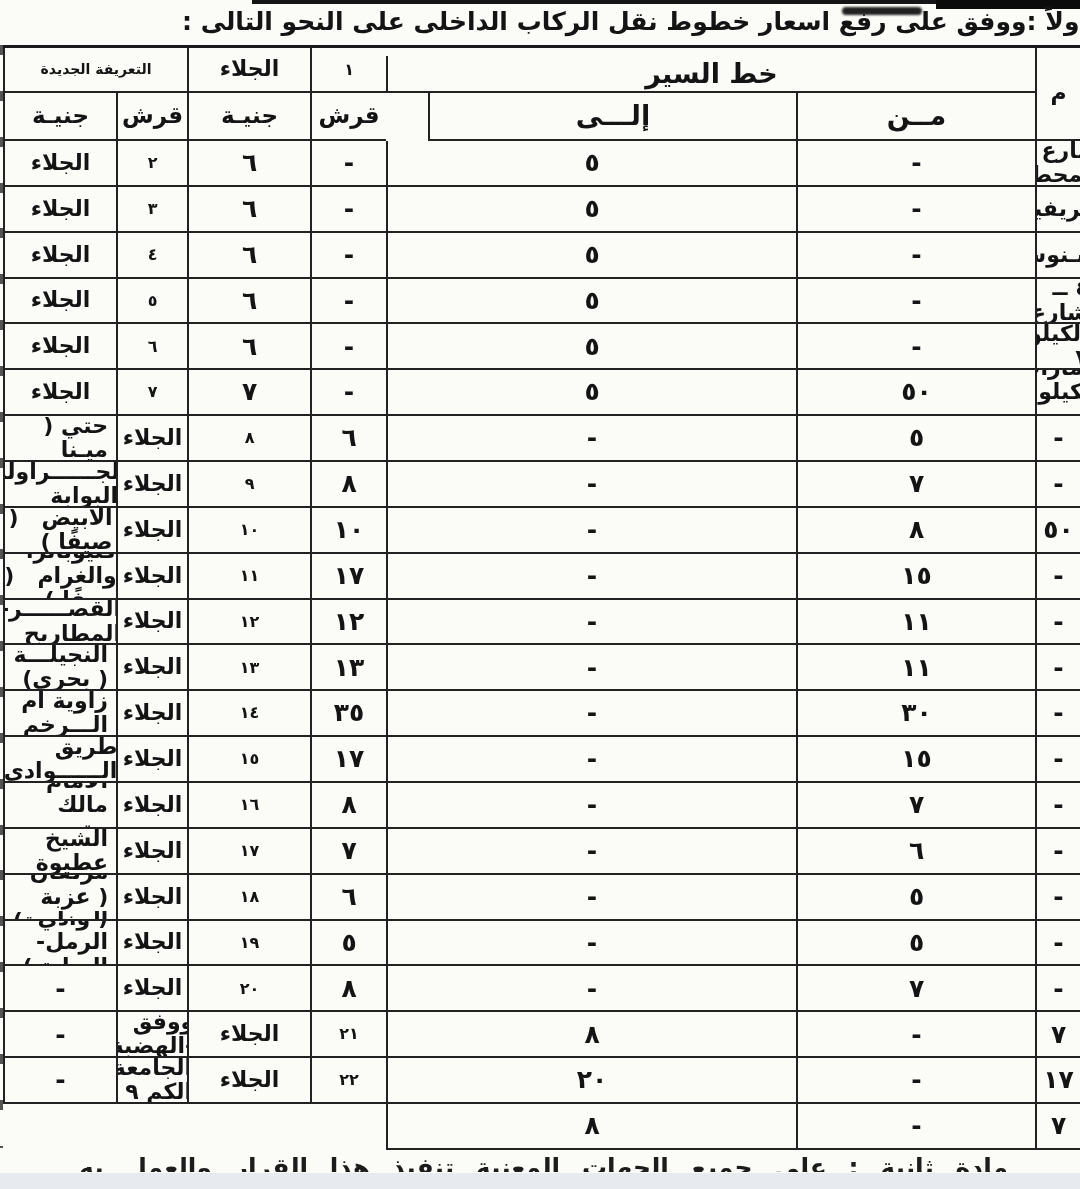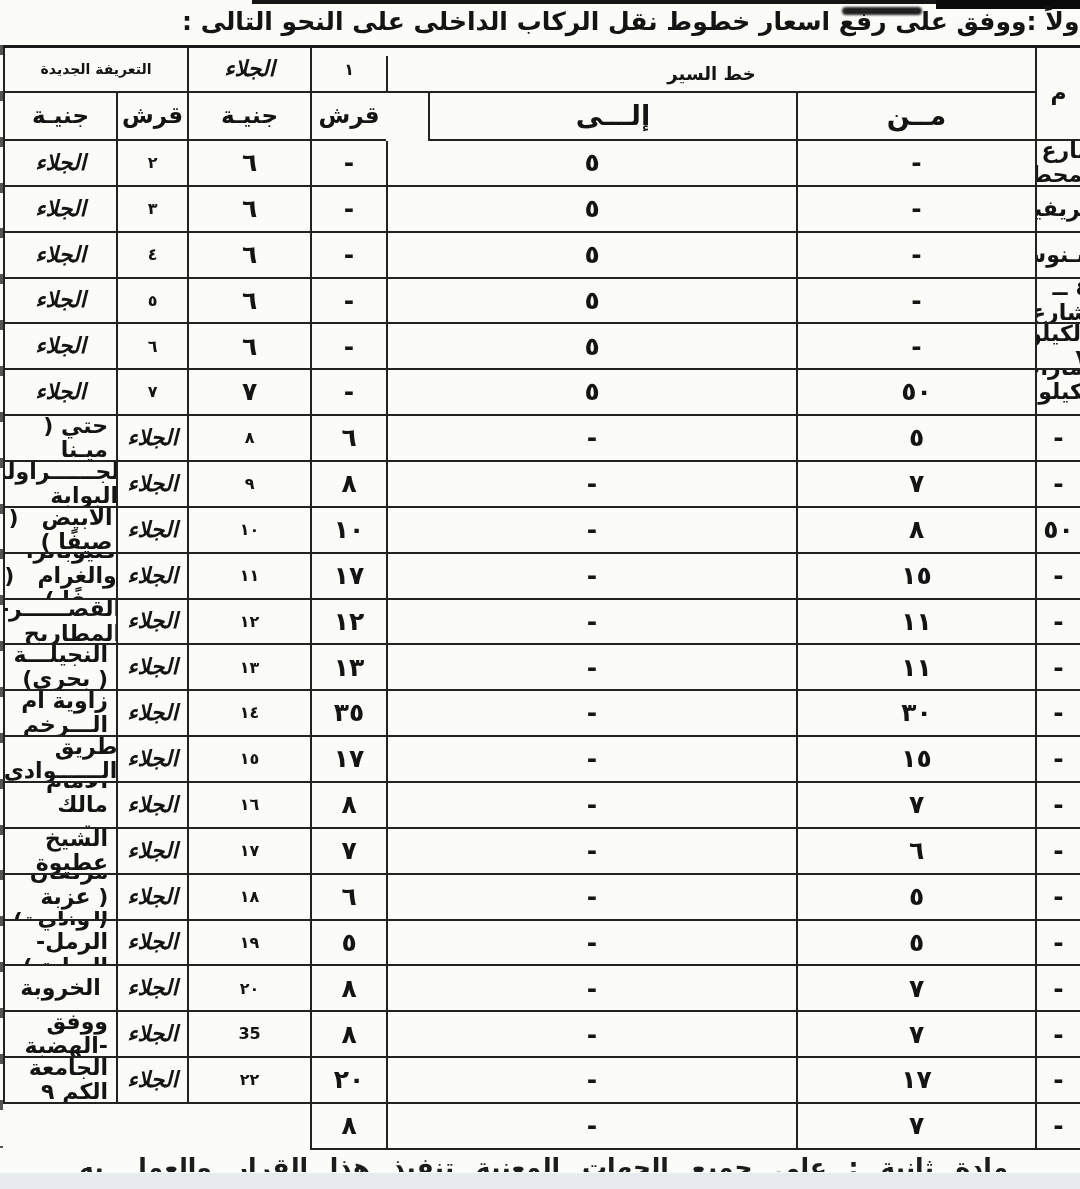--- a/index.html
+++ b/index.html
@@ -23,32 +23,32 @@
     grid-template-rows:45px 48px;
     grid-auto-rows:45.86px;
     border-top:3px solid #1a1a1a;border-right:2px solid #1a1a1a;
   }
   .c{
     border-left:2px solid #222;border-bottom:2px solid #222;
     display:flex;align-items:center;justify-content:center;
     font-weight:bold;overflow:hidden;line-height:1.1;
   }
   .h-serial{grid-column:1;grid-row:1/3;font-size:22px;}
-  .h-route {grid-column:2/4;grid-row:1;font-size:18px;margin-top:8px;}
+  .h-route {grid-column:2/4;grid-row:1;font-size:27px;margin-top:8px;}
   .h-prev  {grid-column:4/6;grid-row:1;font-size:22px;}
   .h-new   {grid-column:6/8;grid-row:1;font-size:14px;}
   .h-from  {grid-column:2;grid-row:2;font-size:27px;}
   .h-to    {grid-column:3;grid-row:2;font-size:27px;margin-left:42px;}
   .h-q1{grid-column:4;grid-row:2;font-size:23px;}
   .h-g1{grid-column:5;grid-row:2;font-size:23px;}
   .h-q2{grid-column:6;grid-row:2;font-size:23px;}
   .h-g2{grid-column:7;grid-row:2;font-size:23px;}
 
   .serial-cell{font-size:16px;}
-  .from-cell{font-size:22px;font-style:italic;}
+  .from-cell{font-size:22px;}
   .to-cell{font-size:22px;padding:0 8px;}
   .val-cell{font-size:25px;}
 
   .left-ticks{
     position:absolute;top:45px;left:0;width:3px;height:1103px;
     background:repeating-linear-gradient(to bottom,#2a2a2a 0 10px,transparent 10px 45.86px);
     opacity:.8;
   }
   .footer-clip{
     position:absolute;top:1157px;left:72px;width:936px;height:15px;overflow:hidden;
@@ -227,27 +227,26 @@
     <div class="c serial-cell">١٩</div>
     <div class="c from-cell">الجلاء</div>
     <div class="c to-cell">( وادي الرمل-البوابة )</div>
     <div class="c val-cell">-</div>
     <div class="c val-cell">٧</div>
     <div class="c val-cell">-</div>
     <div class="c val-cell">٨</div>
 
     <div class="c serial-cell">٢٠</div>
     <div class="c from-cell">الجلاء</div>
-    <div class="c to-cell">الخروبة</div>
-    <div class="c val-cell">-</div>
-    <div class="c val-cell">٧</div>
-    <div class="c val-cell">-</div>
-    <div class="c val-cell">٨</div>
-
-    <div class="c serial-cell">35</div>
+    <div class="c val-cell">-</div>
+    <div class="c val-cell">٧</div>
+    <div class="c val-cell">-</div>
+    <div class="c val-cell">٨</div>
+
+    <div class="c serial-cell">٢١</div>
     <div class="c from-cell">الجلاء</div>
     <div class="c to-cell">ووفق -الهضبة</div>
     <div class="c val-cell">-</div>
     <div class="c val-cell">١٧</div>
     <div class="c val-cell">-</div>
     <div class="c val-cell">٢٠</div>
 
     <div class="c serial-cell">٢٢</div>
     <div class="c from-cell">الجلاء</div>
     <div class="c to-cell">الجامعة الكم ٩</div>

